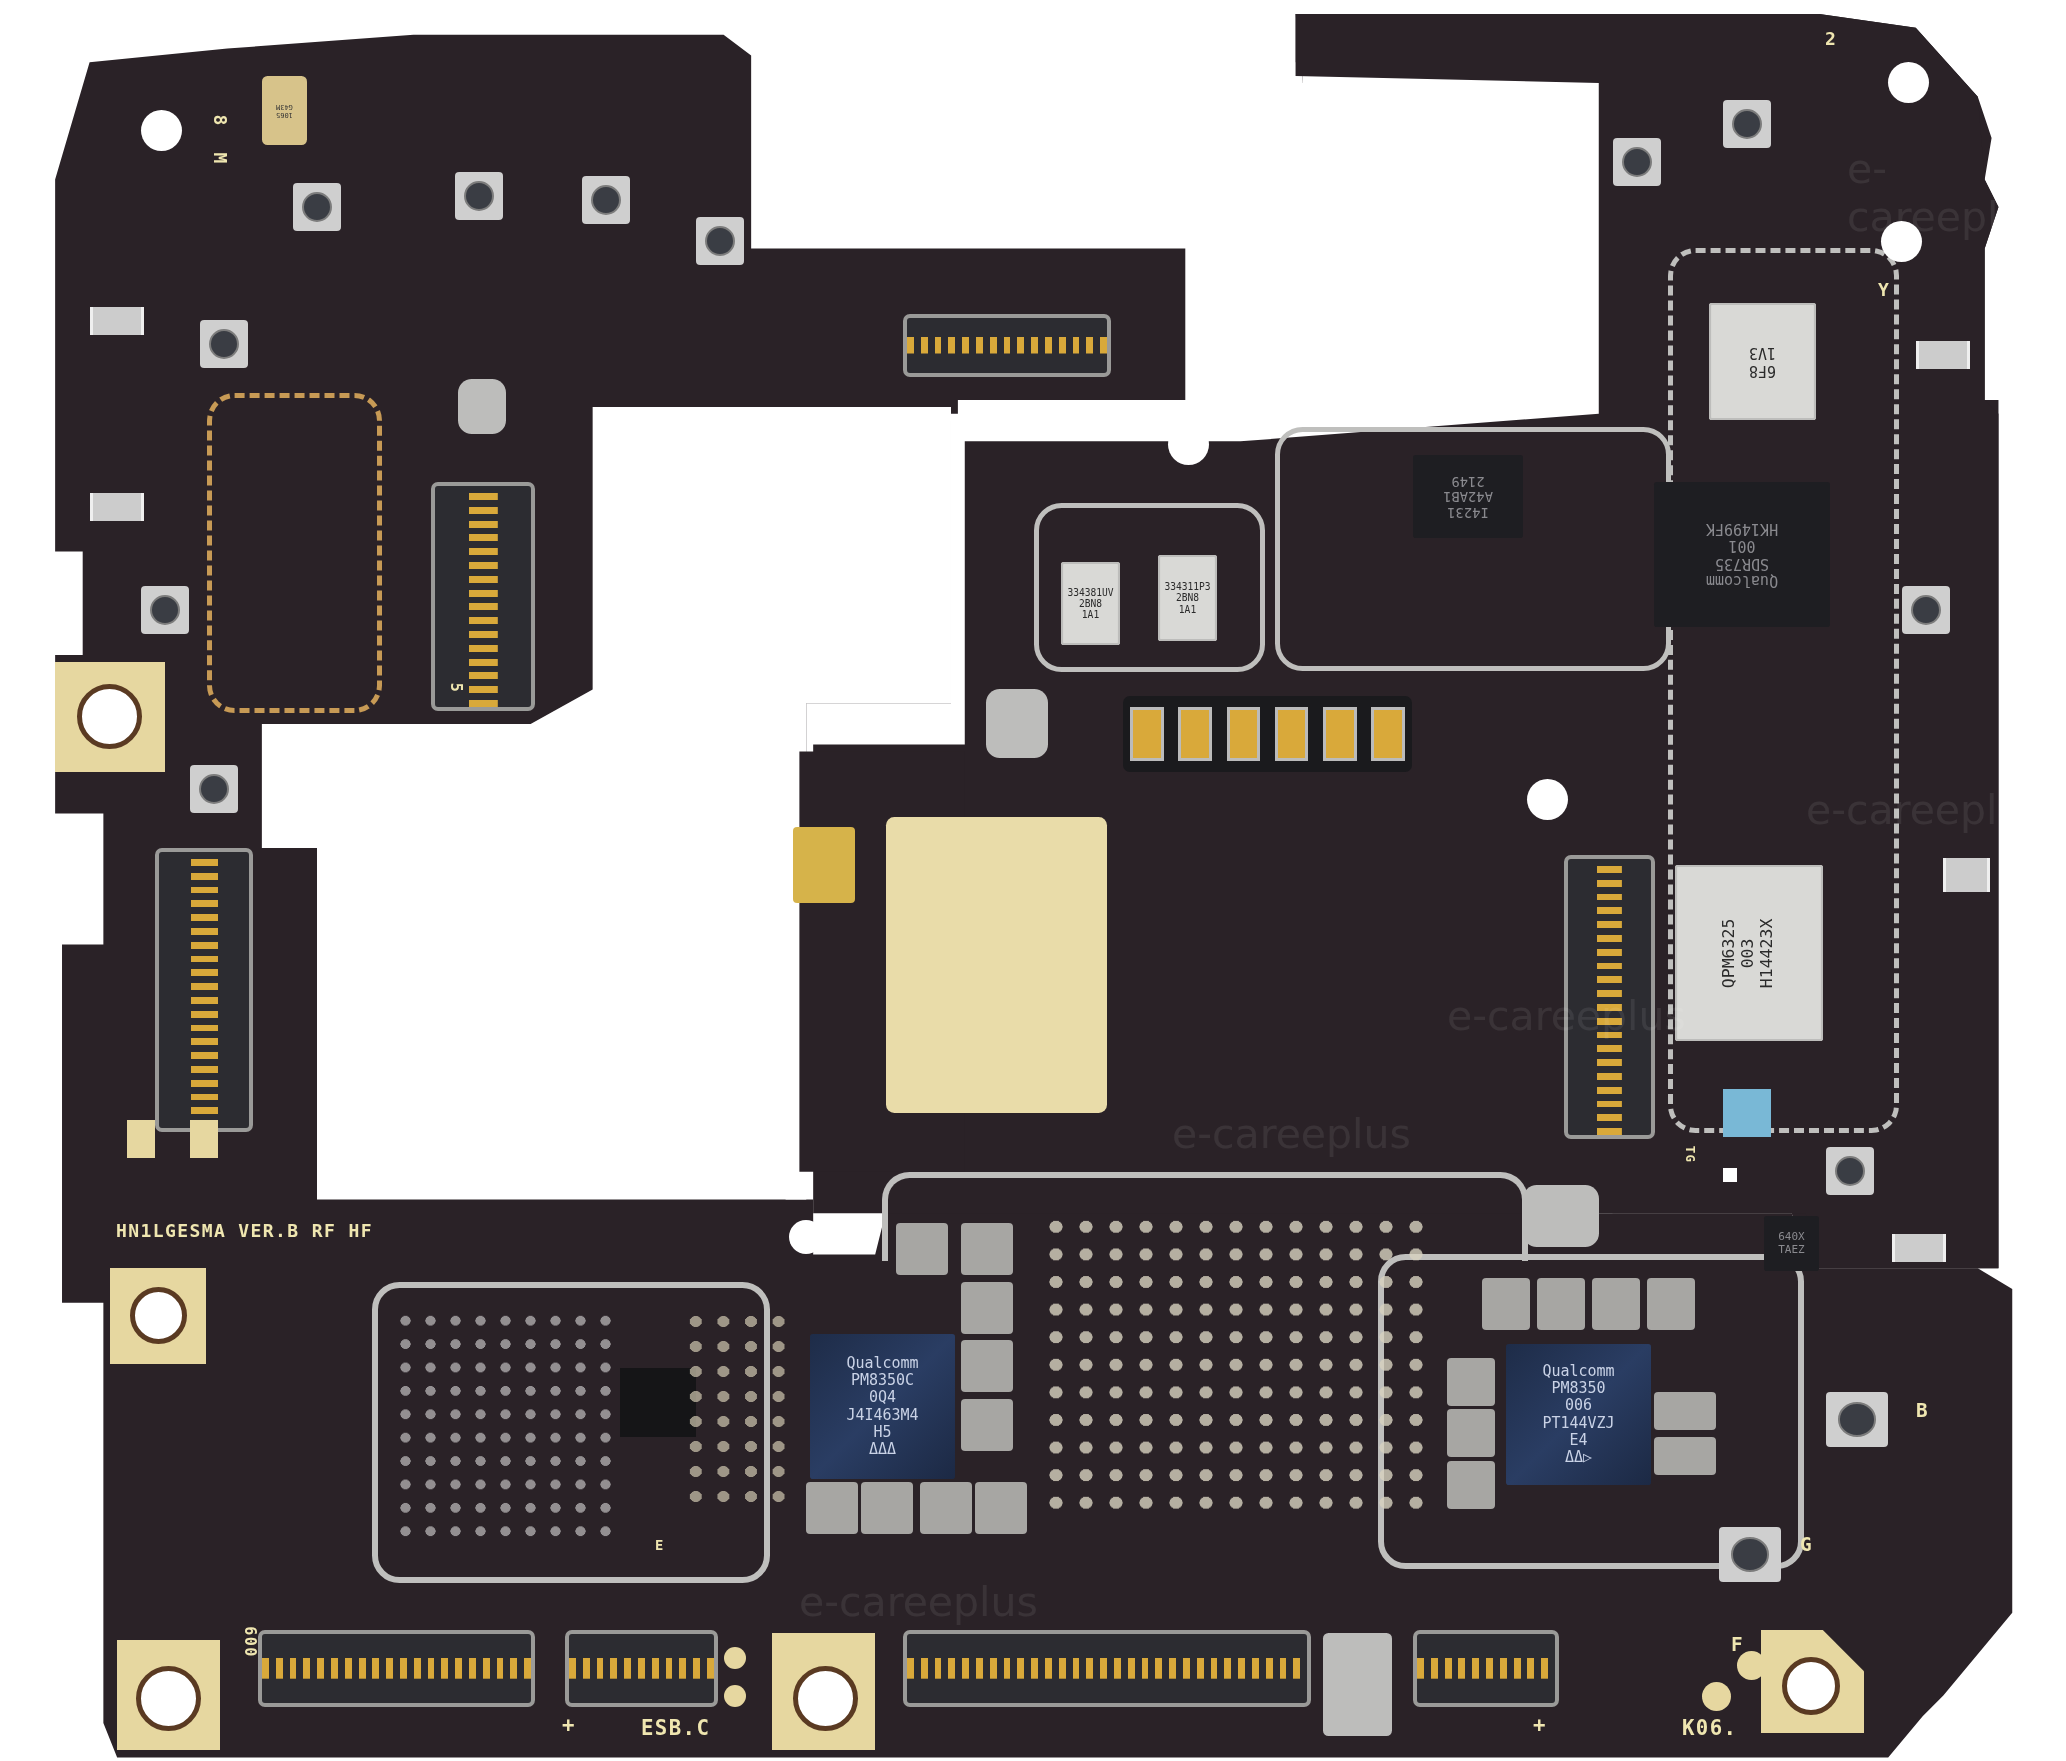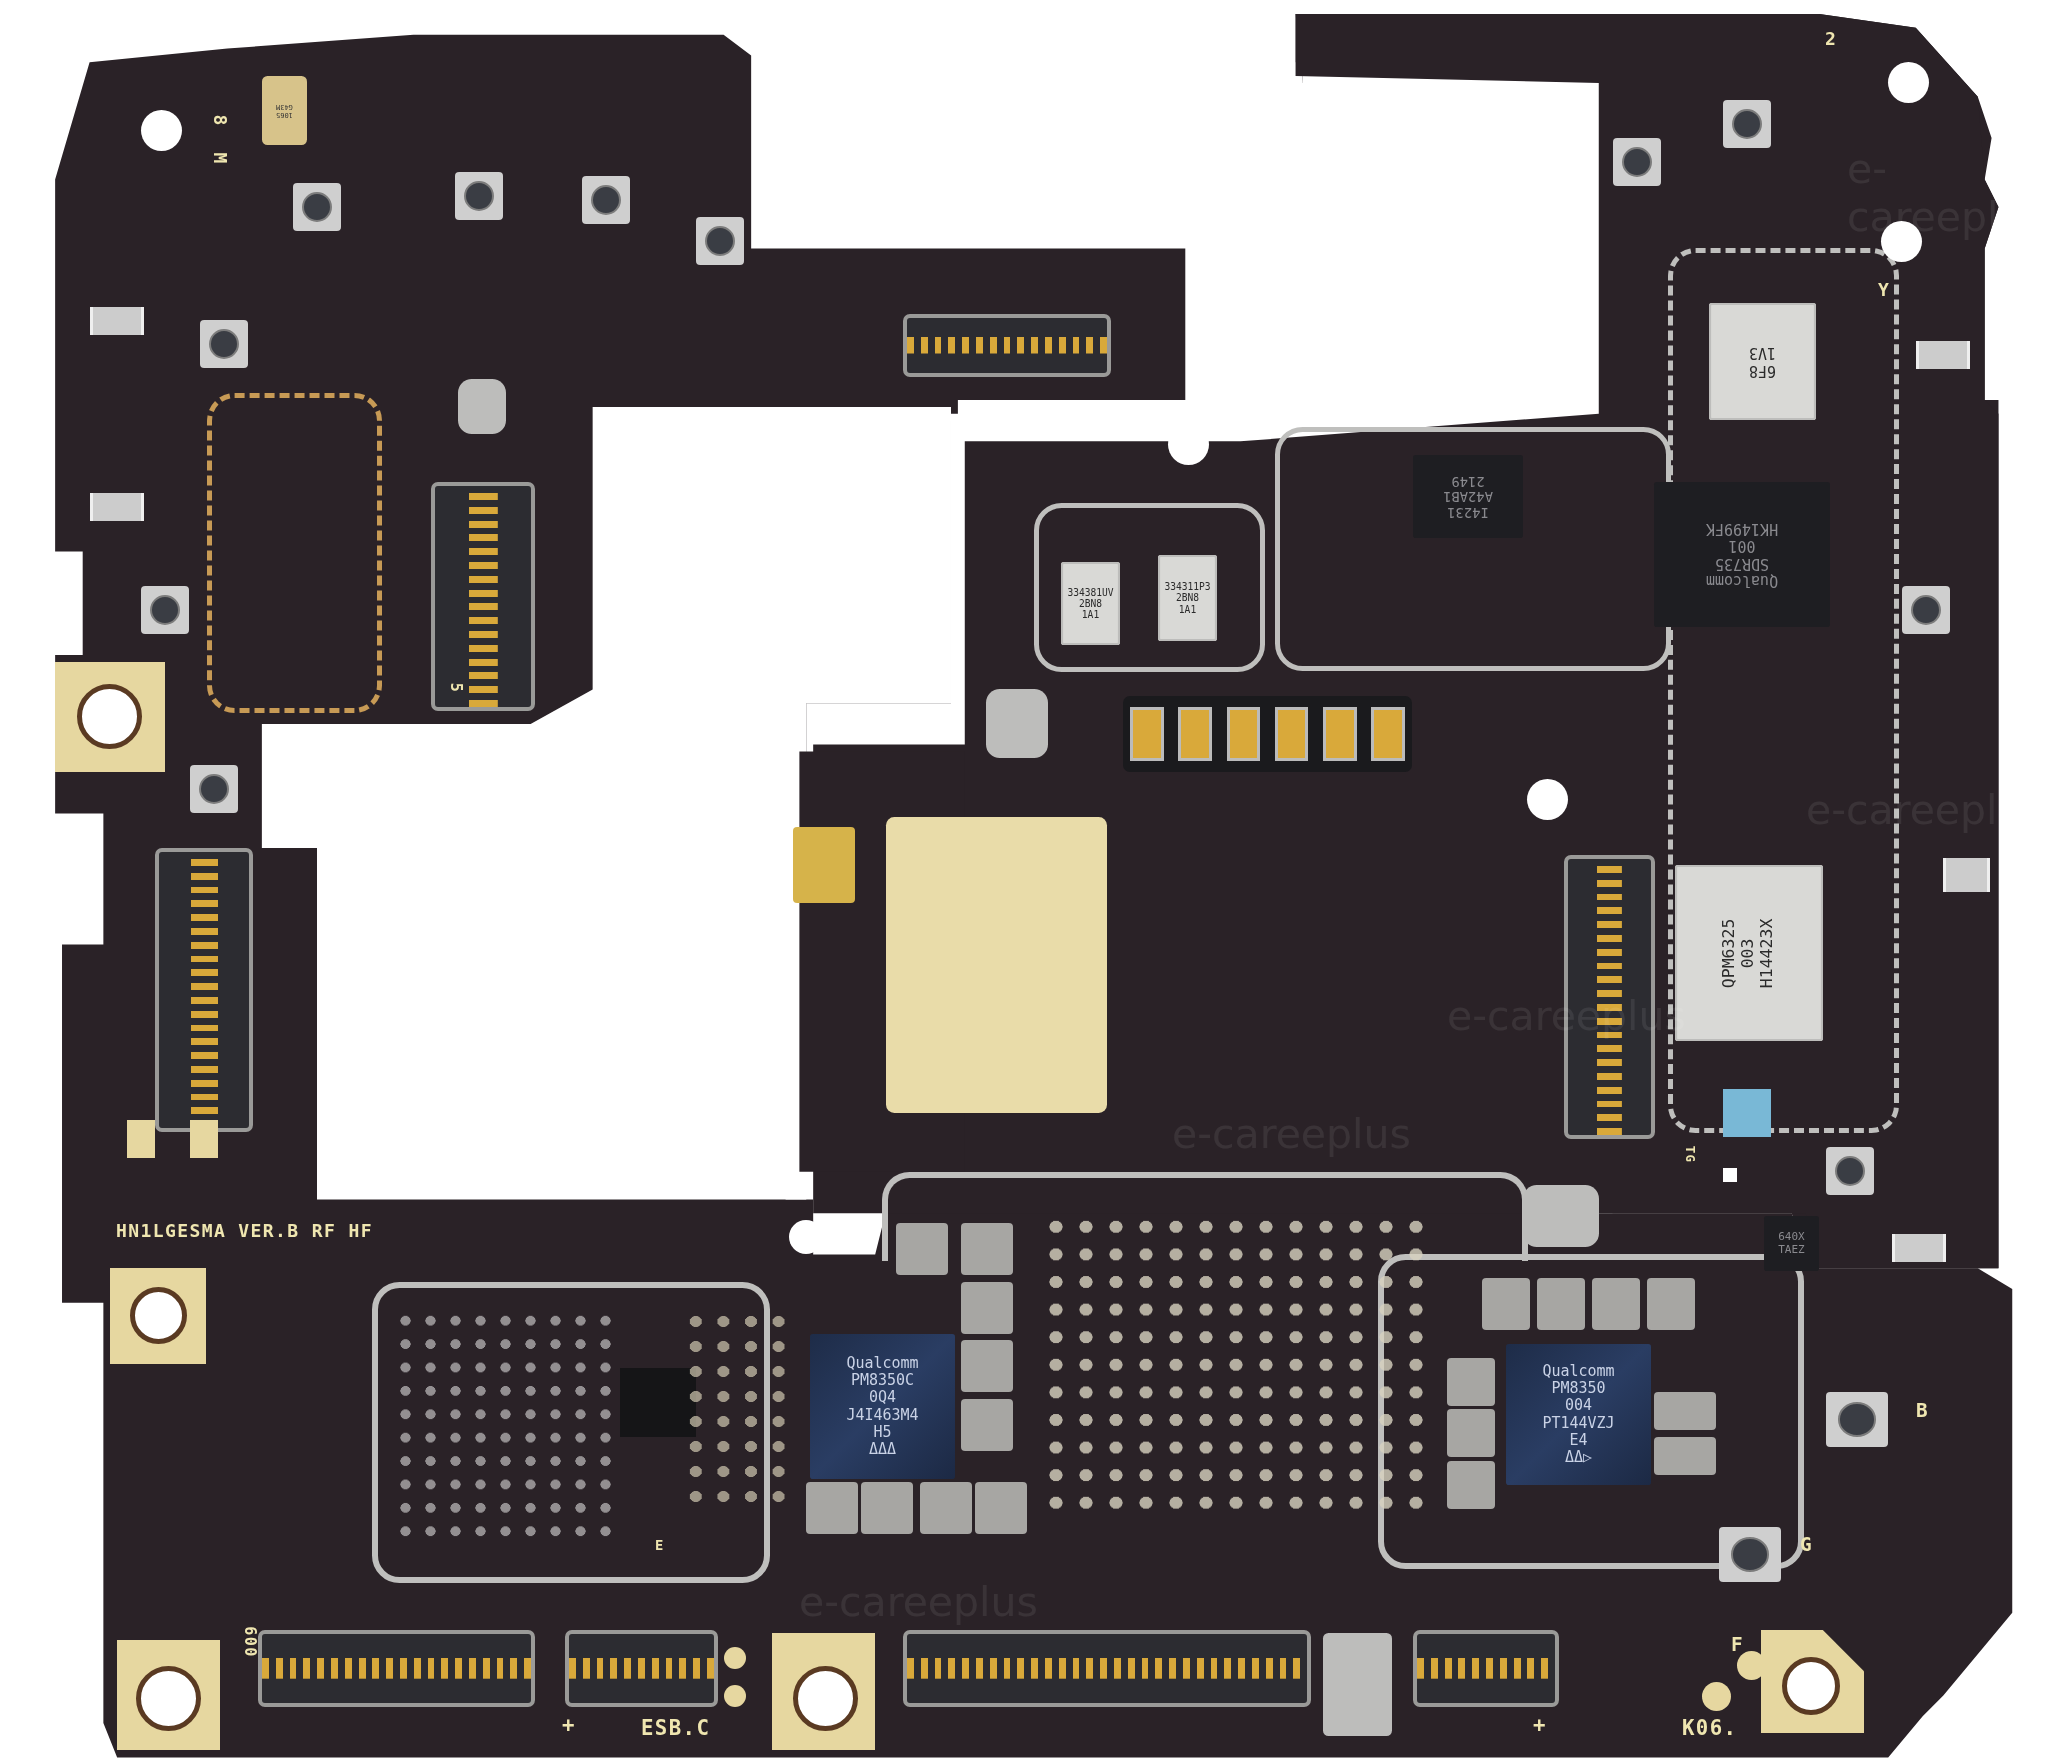--- a/index.html
+++ b/index.html
@@ -116,21 +116,21 @@
     <span>Qualcomm</span>
     <span>PM8350C</span>
     <span>0Q4</span>
     <span>J4I463M4</span>
     <span>H5</span>
     <span>ΔΔΔ</span>
   </div>
   <div class="chip chip-blue" style="left:1506px;top:1344px;width:145px;height:141px;font-size:15px;">
     <span>Qualcomm</span>
     <span>PM8350</span>
-    <span>004</span>
+    <span>006</span>
     <span>PT144VZJ</span>
     <span>E4</span>
     <span>ΔΔ▷</span>
   </div>
   <div class="chip chip-black" style="left:1654px;top:482px;width:176px;height:145px;font-size:15px;transform:rotate(180deg);">
     <span>Qualcomm</span>
     <span>SDR735</span>
     <span>001</span>
     <span>HK1499FK</span>
   </div>

